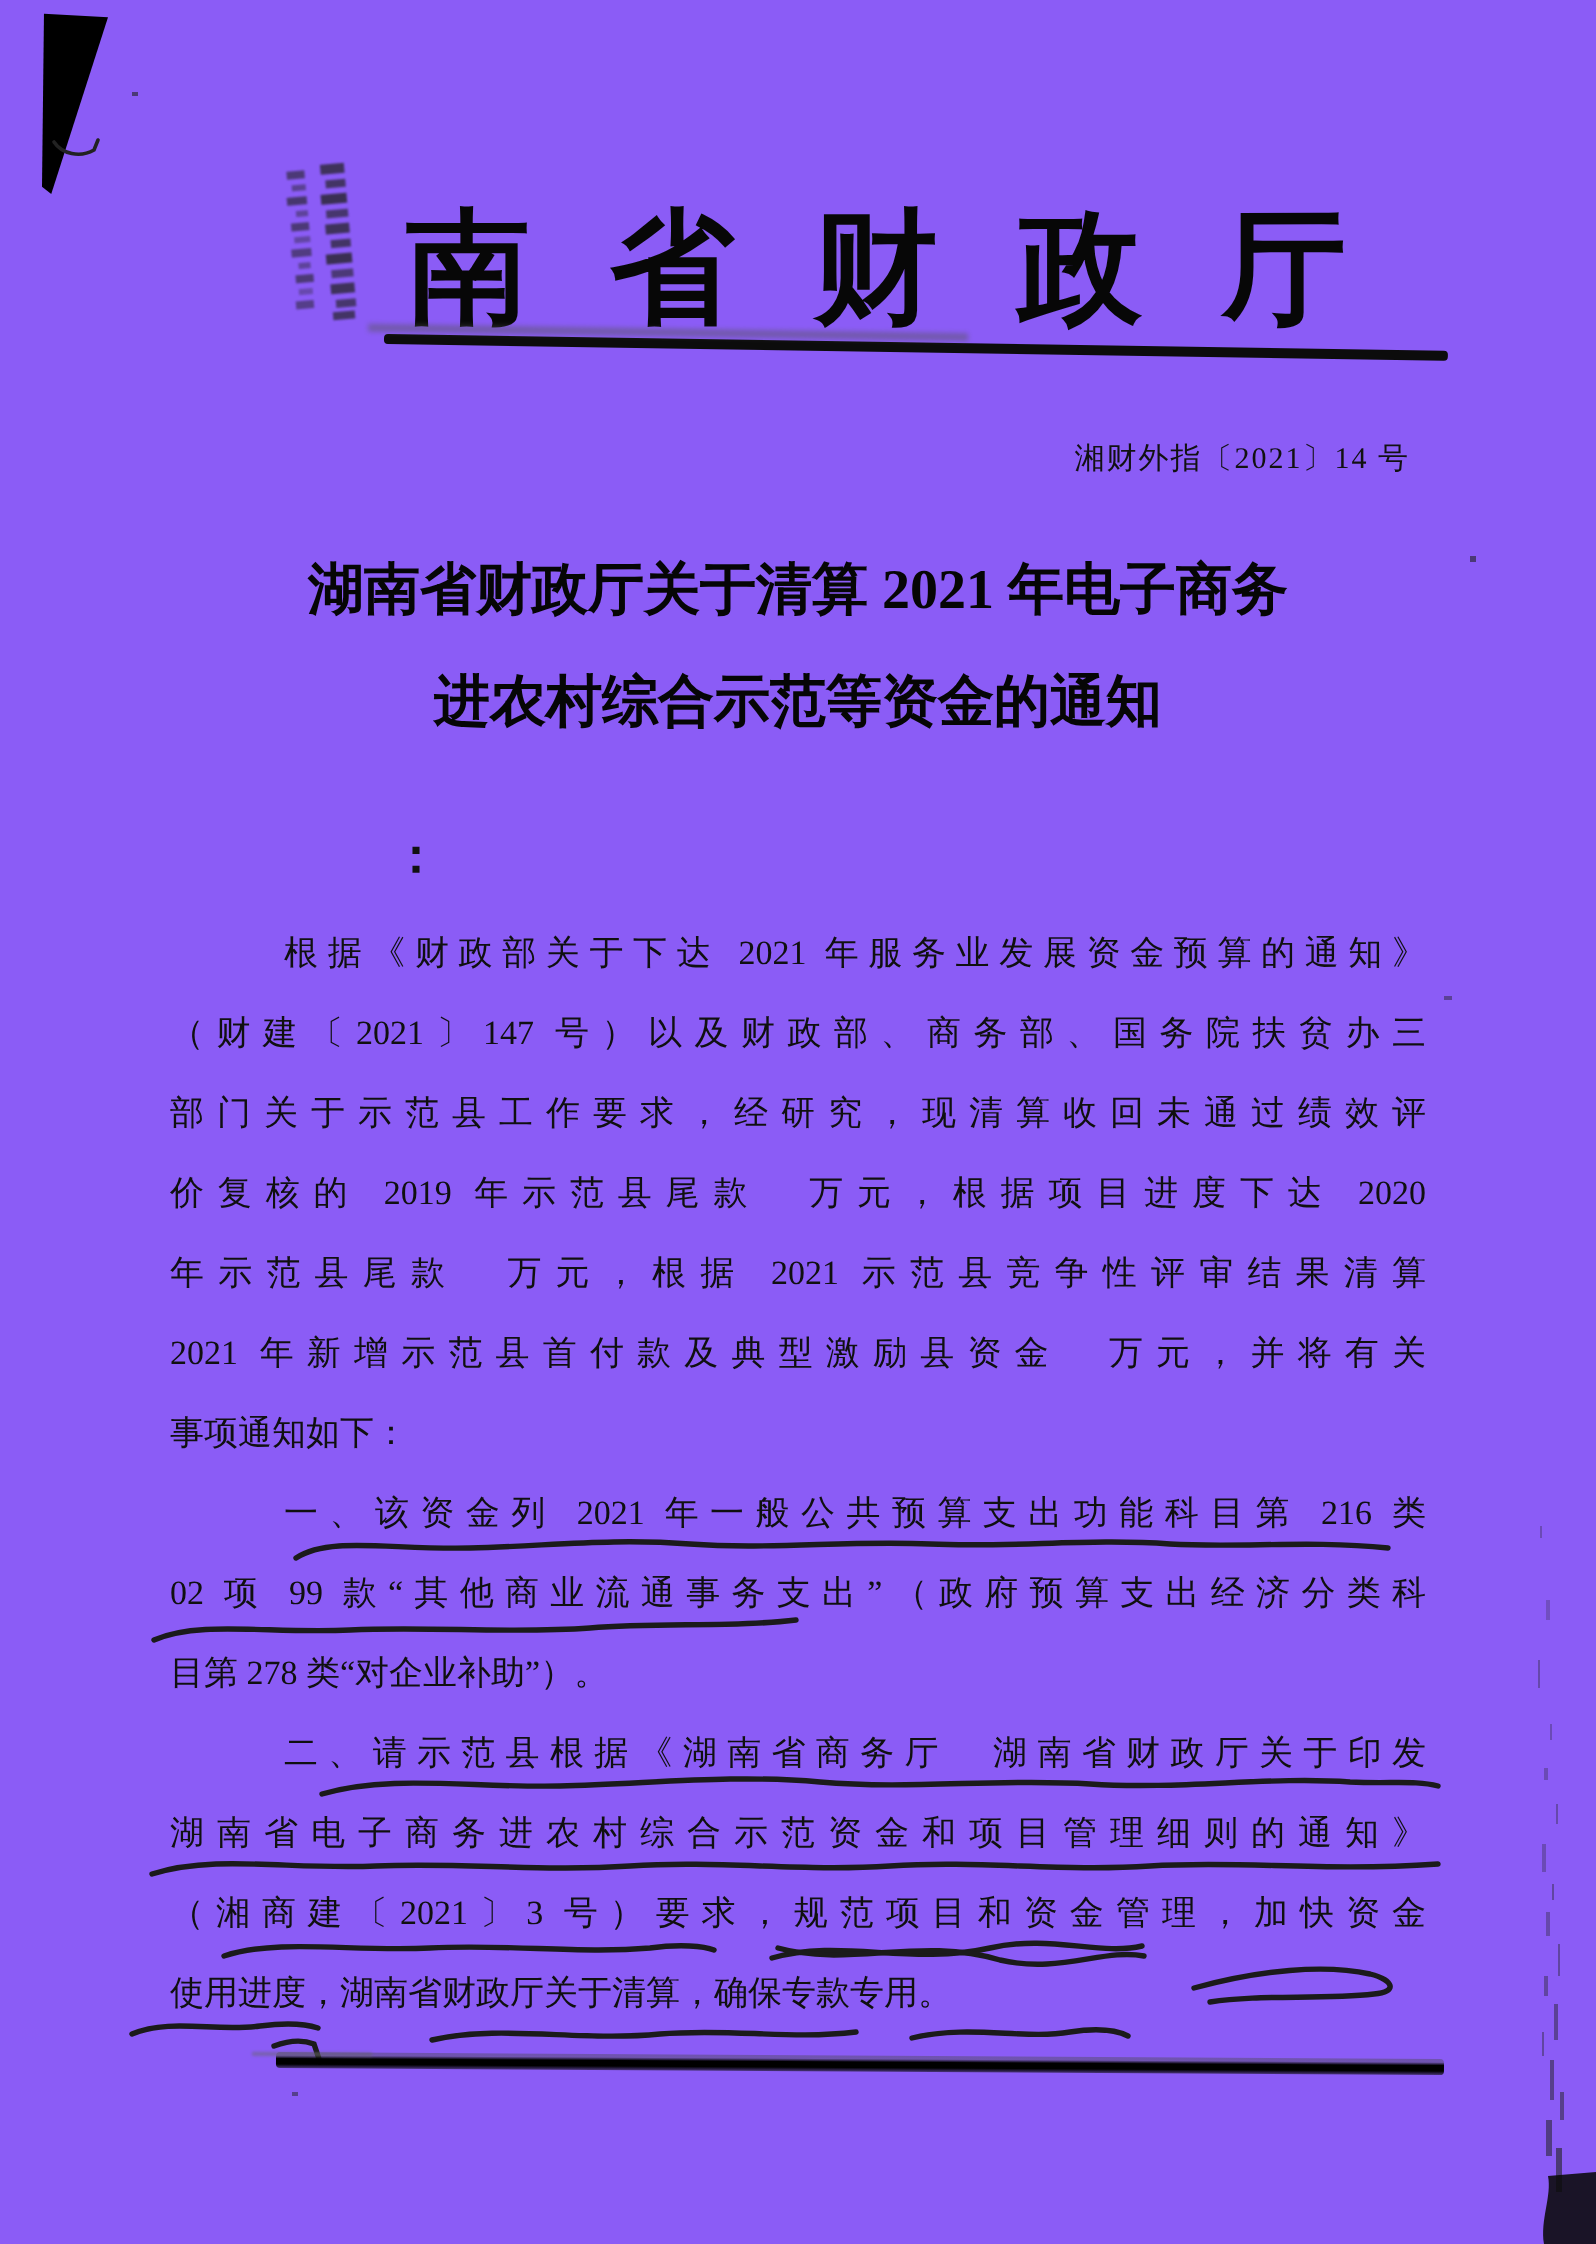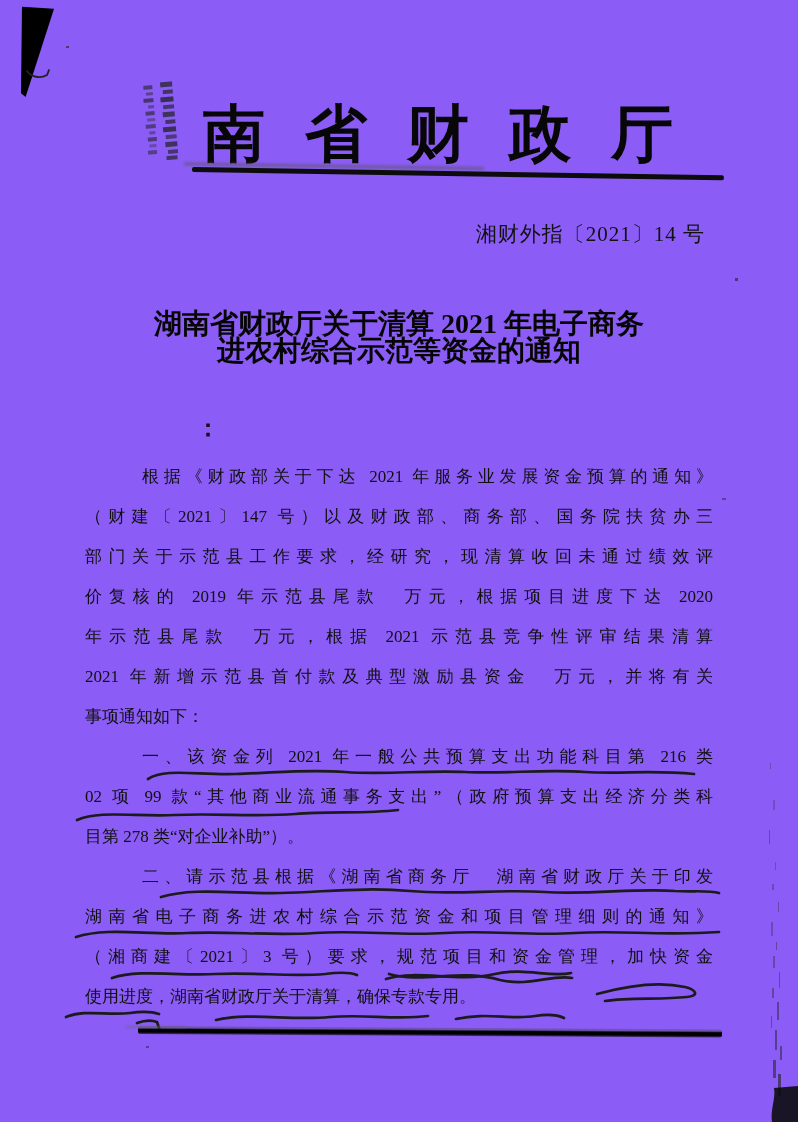--- a/index.html
+++ b/index.html
@@ -32,26 +32,26 @@
     background:#666;opacity:.5;filter:blur(.8px);
   }
   
   .agency{
     position:absolute;left:203px;top:92px;width:560px;
     font-size:62px;font-weight:bold;letter-spacing:40px;white-space:nowrap;
     color:#070707;
   }
   .doc-number{
     position:absolute;left:0;top:220px;width:705px;text-align:right;
-    font-size:21px;letter-spacing:1px;white-space:nowrap;
+    font-size:15px;letter-spacing:1px;white-space:nowrap;
   }
   
   .title-line{position:absolute;left:40px;width:718px;text-align:center;
     font-size:28px;font-weight:bold;white-space:nowrap;color:#060606;}
-  .t1{top:305px;text-align:center;} .t2{top:332px;}
+  .t1{top:276px;text-align:center;} .t2{top:332px;}
   .salutation{position:absolute;left:196px;top:412px;font-size:24px;font-weight:bold;}
   
   .line{
     position:absolute;left:85px;width:628px;height:32px;
     font-size:17px;line-height:30px;white-space:nowrap;color:#101010;
   }
   .just{white-space:normal;text-align:justify;text-align-last:justify;text-justify:inter-ideograph;}
   .ind{text-indent:57px;}
   .marks{position:absolute;left:0;top:0;pointer-events:none;}
   .uw{fill:none;stroke:#1b1b1b;stroke-width:2.7;stroke-linecap:round;}

